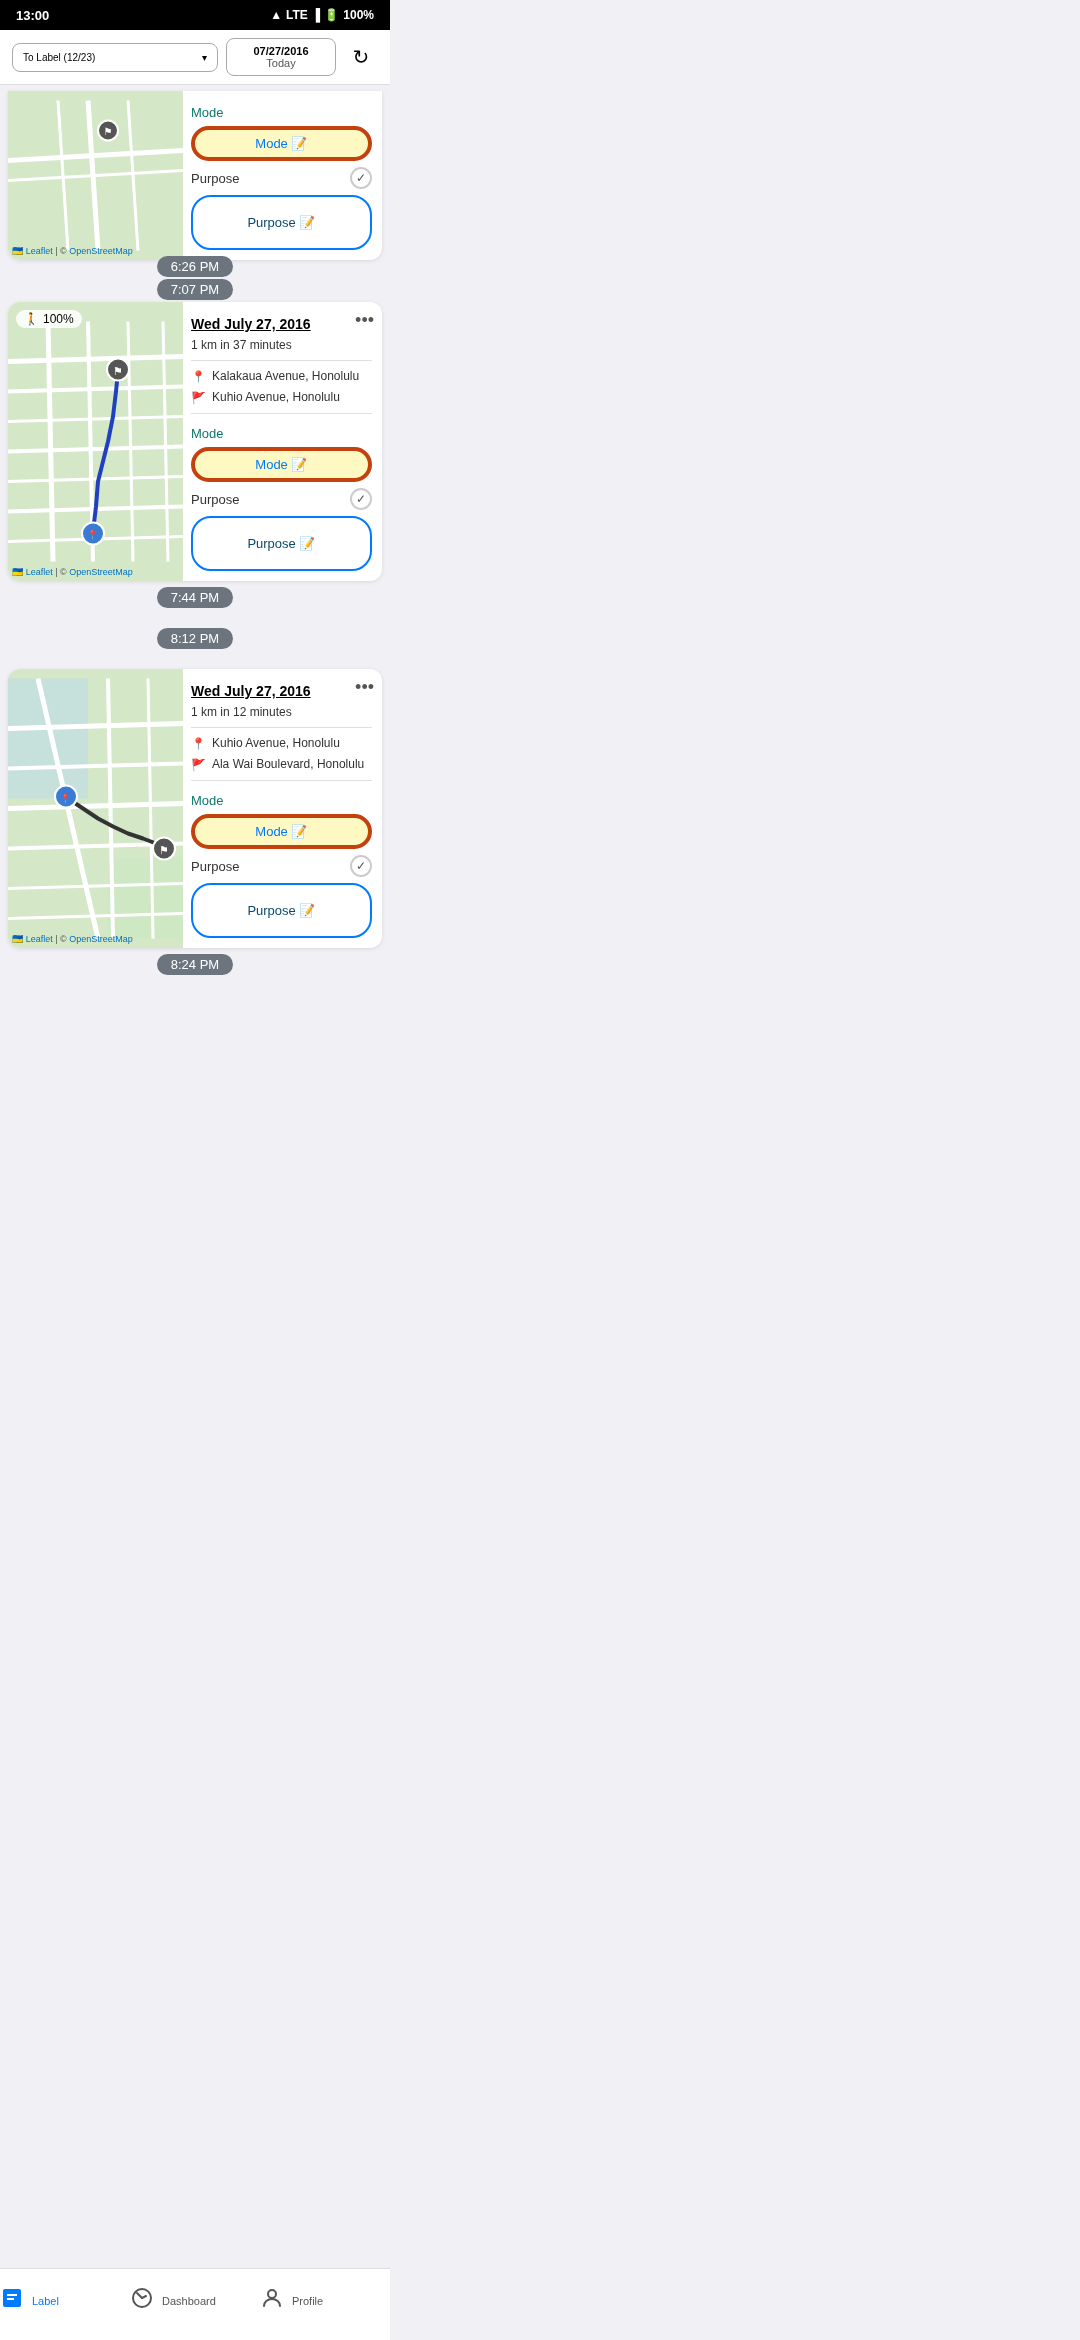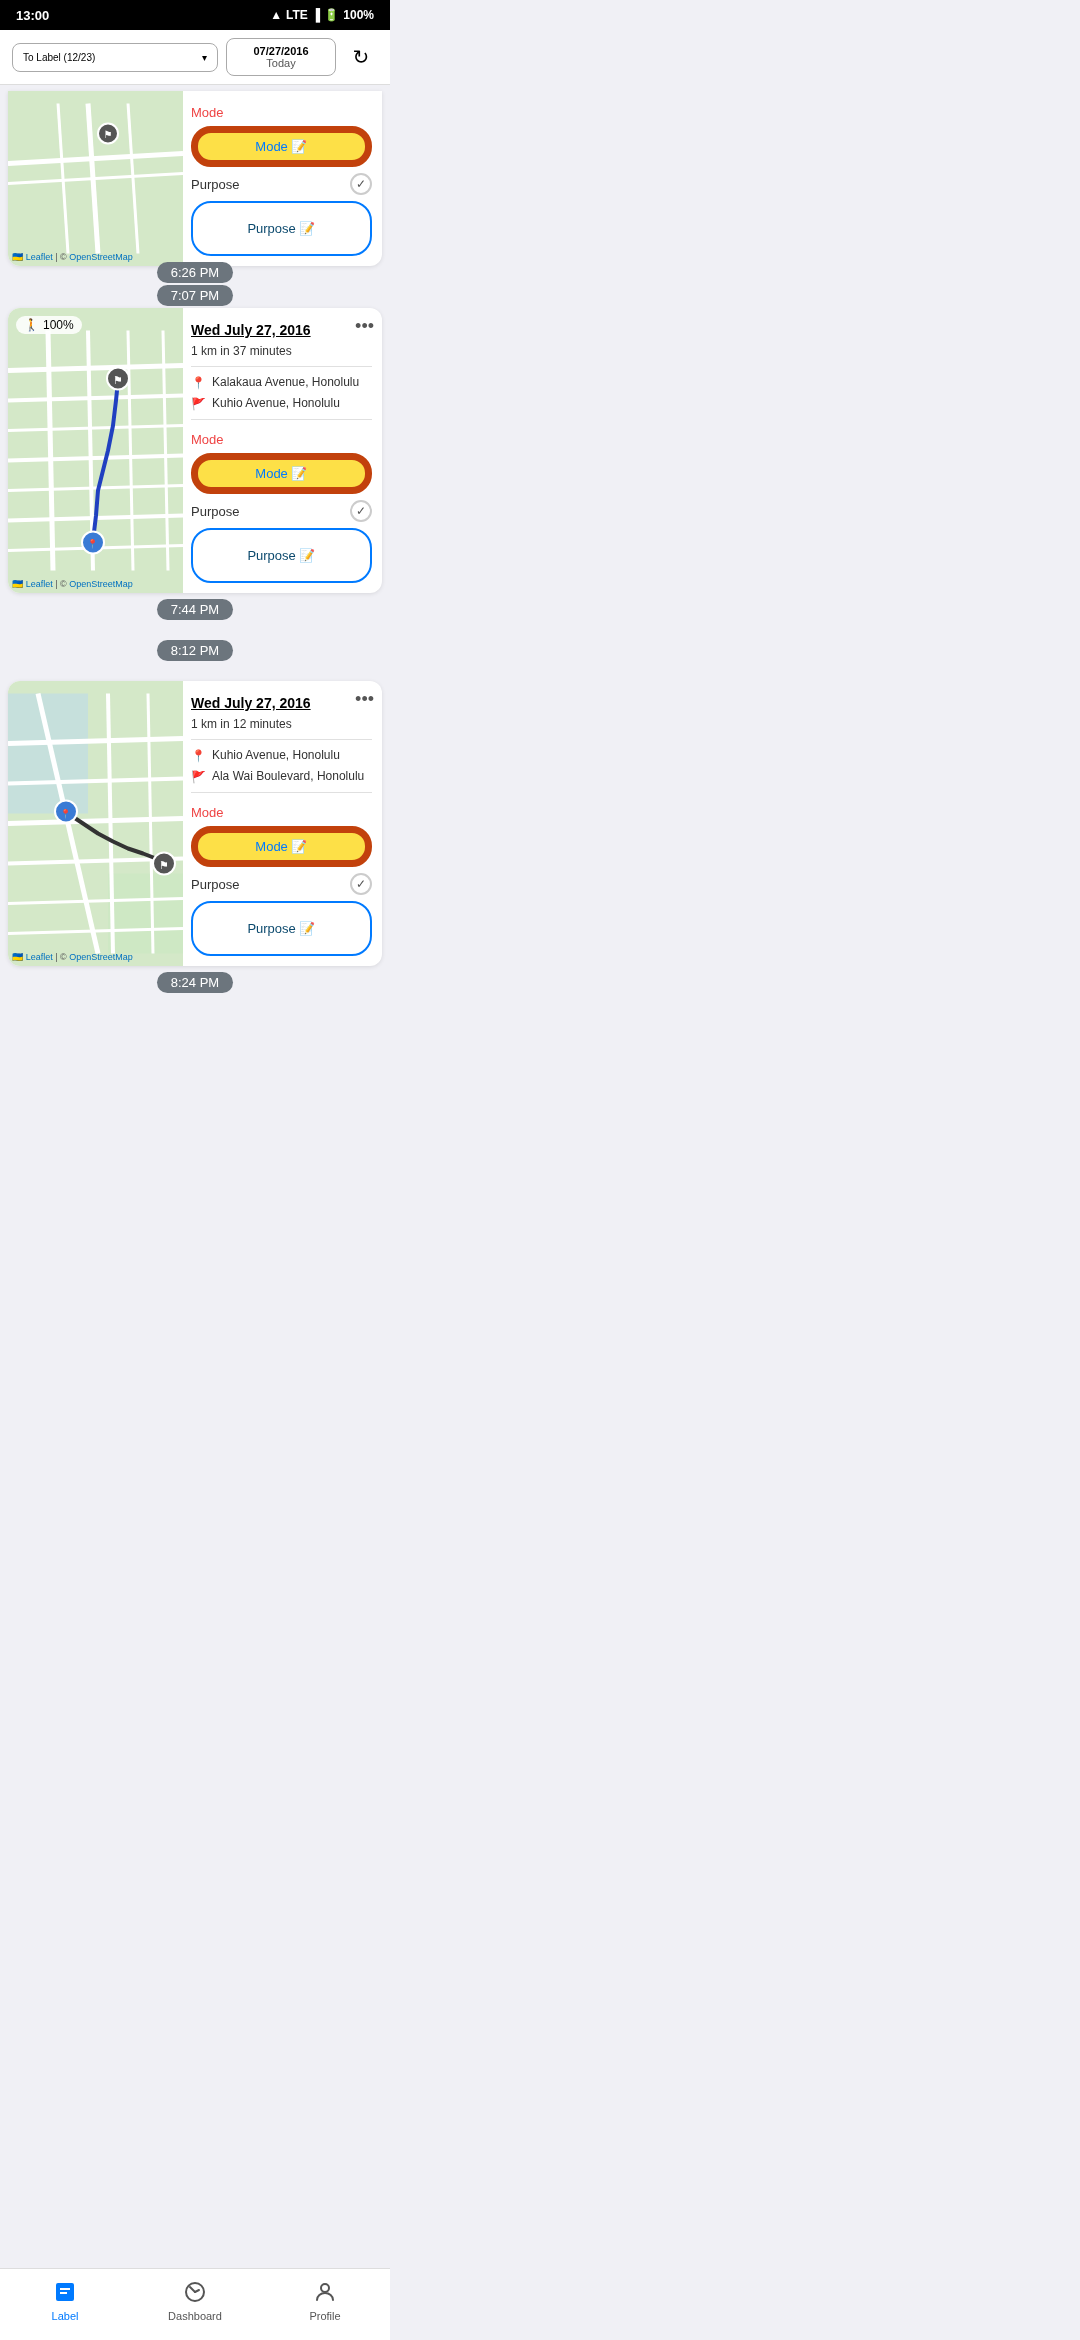--- a/index.html
+++ b/index.html
@@ -176,31 +176,31 @@
       color: #333;
     }
     .location-icon {
       font-size: 12px;
       margin-top: 1px;
       flex-shrink: 0;
     }
 
     .mode-label {
       font-size: 13px;
-      color: #ef4444;
+      color: #0f766e;
       margin-top: 4px;
     }
 
     .mode-btn {
-      border: 7px solid #c2410c;
+      border: 4px solid #c2410c;
       border-radius: 20px;
       padding: 6px 12px;
       font-size: 13px;
       color: #007aff;
-      background: #fde047;
+      background: #fef9c3;
       text-align: center;
       cursor: pointer;
       display: flex;
       align-items: center;
       justify-content: center;
       gap: 4px;
     }
 
     .purpose-label {
       font-size: 13px;
@@ -266,23 +266,23 @@
       border-top: 1px solid #ddd;
       display: flex;
       justify-content: space-around;
       align-items: center;
       padding: 8px 0 16px;
       height: 72px;
     }
 
     .nav-item {
       display: flex;
-      flex-direction: column;
-      align-items: center;
-      gap: 0;
+      flex-direction: row;
+      align-items: center;
+      gap: 8px;
       flex: 1;
     }
 
     .nav-icon {
       font-size: 22px;
     }
 
     .nav-label {
       font-size: 11px;
       color: #555;

